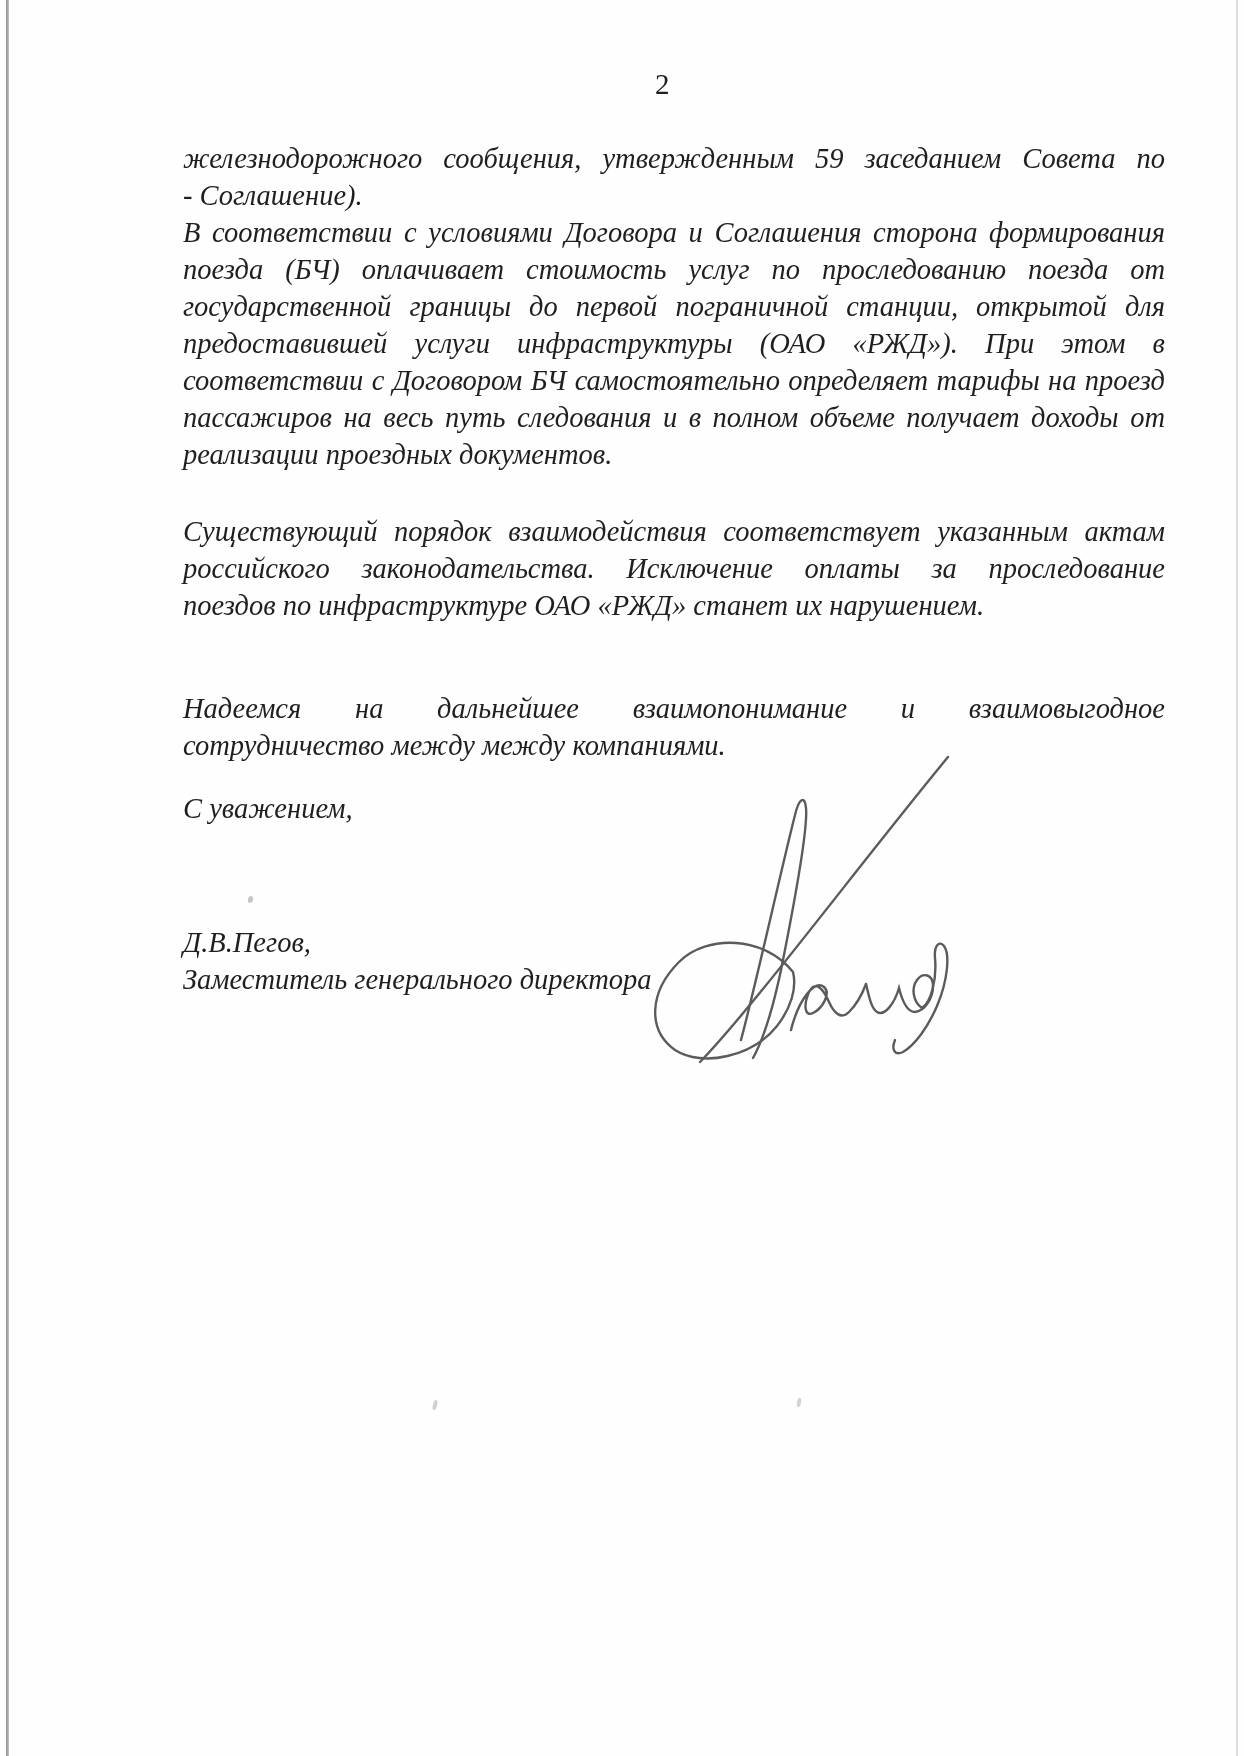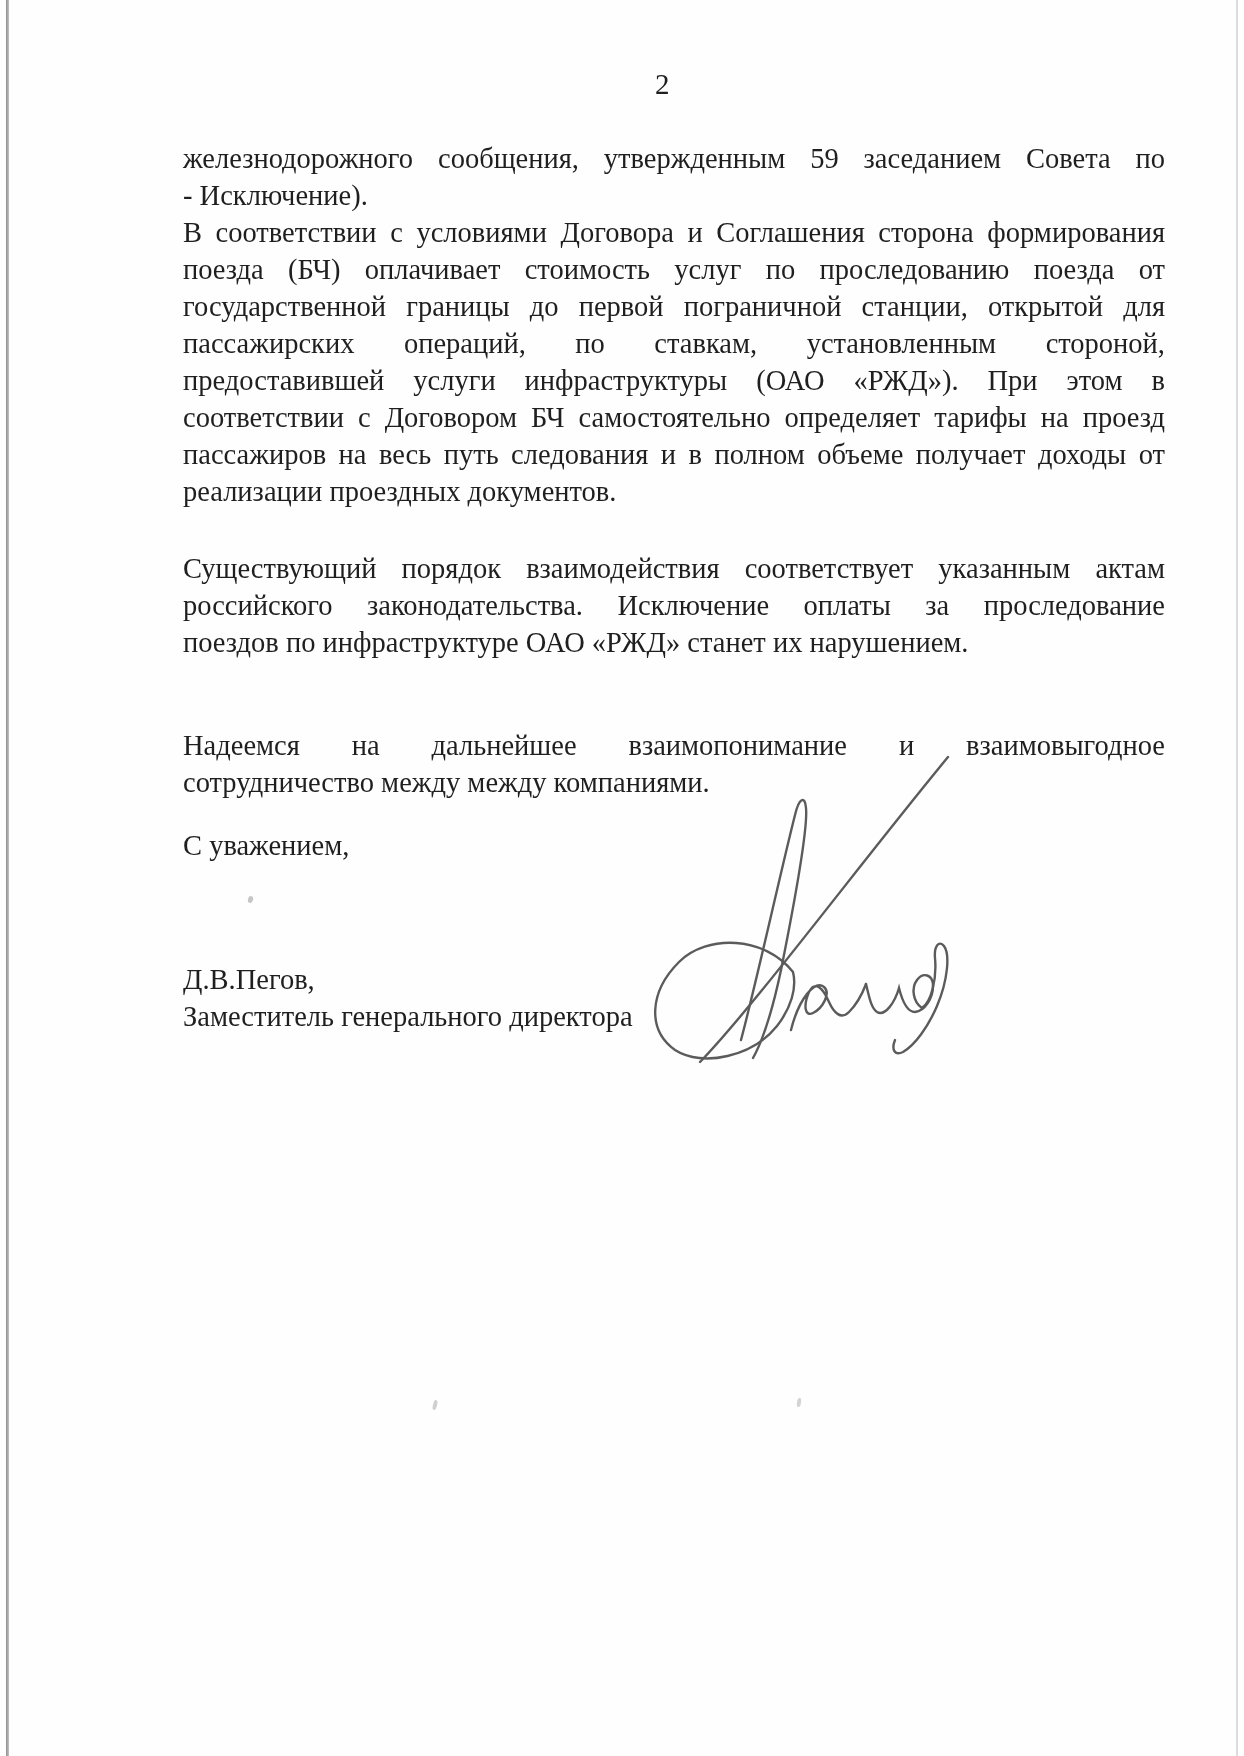--- a/index.html
+++ b/index.html
@@ -20,20 +20,21 @@
     position:absolute; left:1236px; top:0; width:2px; height:100%;
     background:#dcdcdc;
   }
   .page-number {
     position:absolute; top:68px; left:655px;
     font-size:29px; line-height:32px;
   }
   .textblock {
     position:absolute; left:183px; top:140px; width:982px;
     font-size:28.5px;
+    font-style:italic;
   }
   .line {
     line-height:37px; height:37px;
     text-align:left;
   }
   .just {
     text-align:justify;
     text-align-last:justify;
   }
   .gap-p3   { margin-top:40px; }
@@ -55,26 +56,25 @@
 <div class="page">
 
   <div class="scan-edge-left"></div>
   <div class="scan-edge-right"></div>
 
   <div class="page-number">2</div>
 
   <div class="textblock">
 
     <div class="line just">железнодорожного сообщения, утвержденным 59 заседанием Совета по</div>
-    <div class="line">- Исключение).</div>
+    <div class="line">- Соглашение).</div>
 
     <div class="line just">В соответствии с условиями Договора и Соглашения сторона формирования</div>
     <div class="line just">поезда (БЧ) оплачивает стоимость услуг по проследованию поезда от</div>
     <div class="line just">государственной границы до первой пограничной станции, открытой для</div>
-    <div class="line just">пассажирских операций, по ставкам, установленным стороной,</div>
     <div class="line just">предоставившей услуги инфраструктуры (ОАО «РЖД»). При этом в</div>
     <div class="line just">соответствии с Договором БЧ самостоятельно определяет тарифы на проезд</div>
     <div class="line just">пассажиров на весь путь следования и в полном объеме получает доходы от</div>
     <div class="line">реализации проездных документов.</div>
 
     <div class="line just gap-p3">Существующий порядок взаимодействия соответствует указанным актам</div>
     <div class="line just">российского законодательства. Исключение оплаты за проследование</div>
     <div class="line">поездов по инфраструктуре ОАО «РЖД» станет их нарушением.</div>
 
     <div class="line just gap-p4">Надеемся на дальнейшее взаимопонимание и взаимовыгодное</div>

